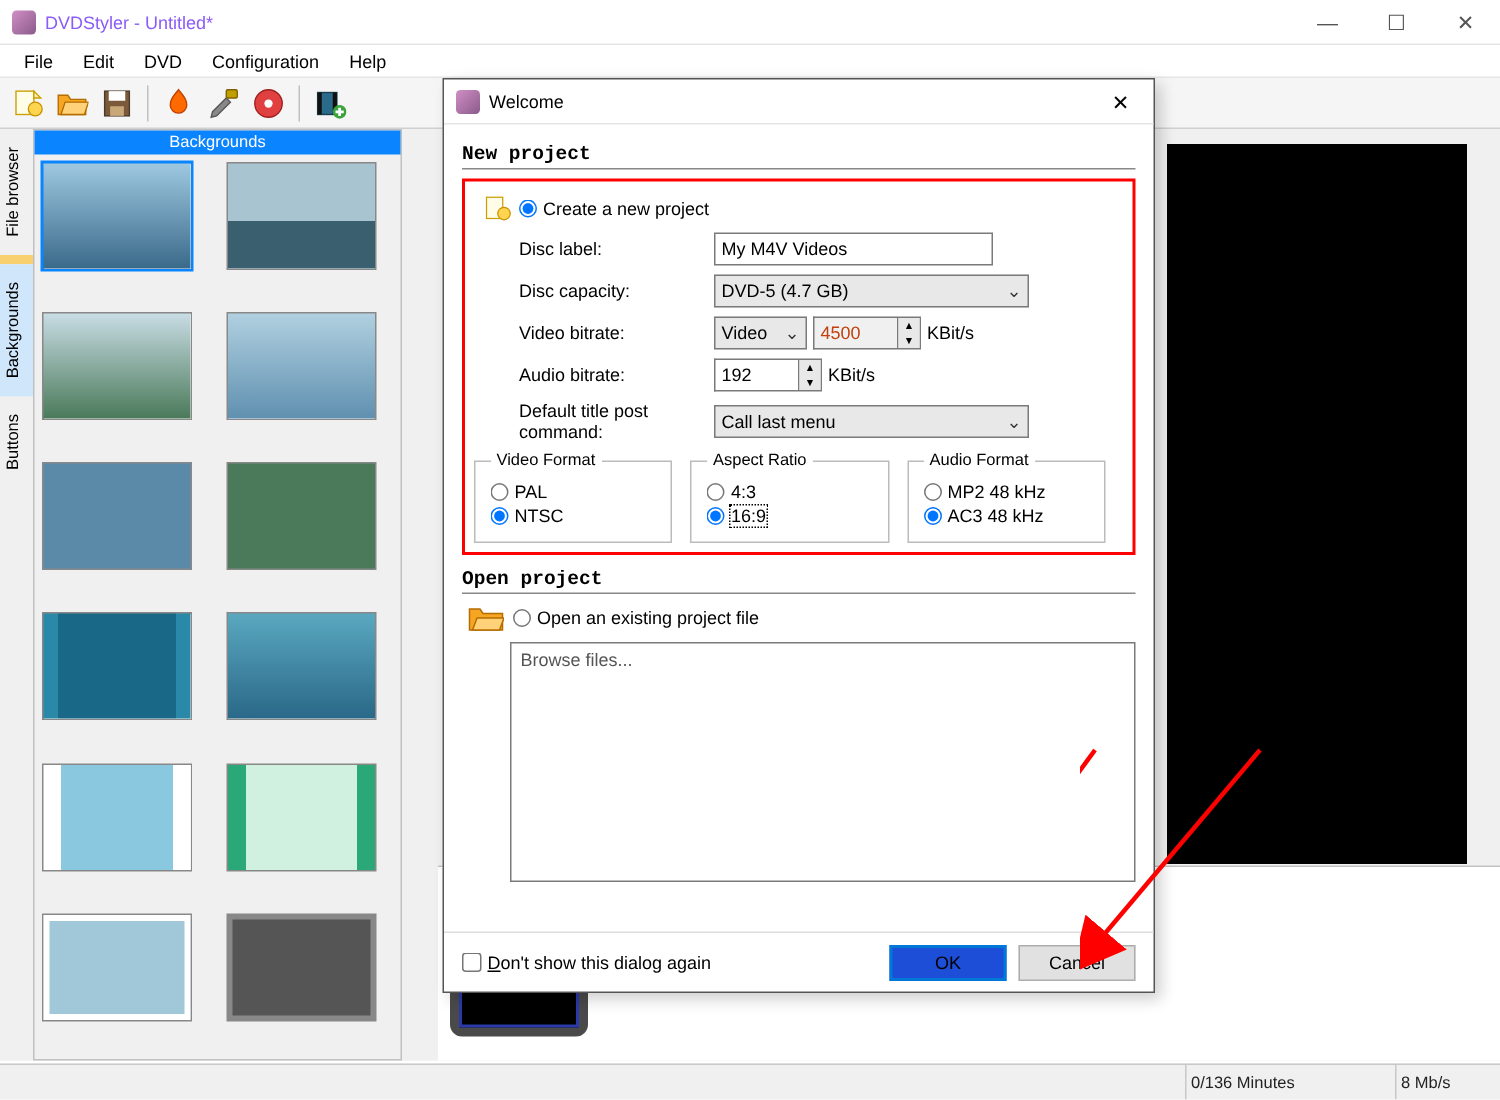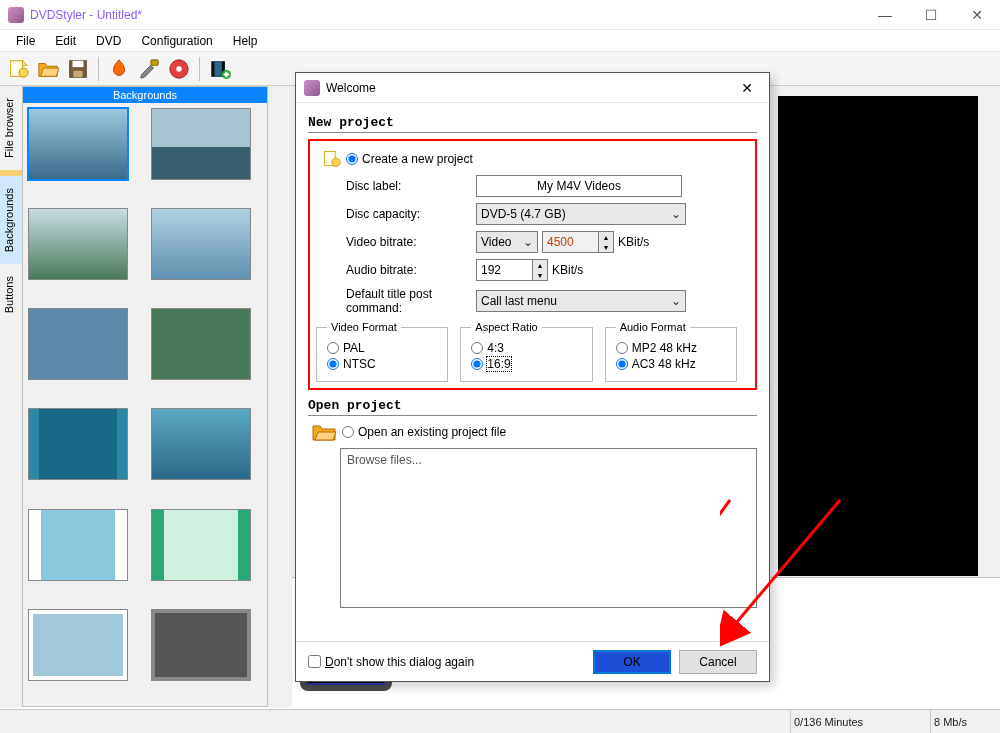--- a/index.html
+++ b/index.html
@@ -46,21 +46,21 @@
 .vmgm-menu { background: #222; color: #fff; font-size: 10px; padding: 1px 0; }
 .vmgm-body { width: 80px; height: 56px; background: #000; border: 2px solid #2a3aaa; margin: 4px auto 2px; }
 .drag-hint { color: #333; font-size: 12px; }
 
 
 .statusbar { position: absolute; left: 0; right: 0; bottom: 0; height: 24px; background: #f0f0f0; border-top: 1px solid #c8c8c8; display: flex; align-items: center; justify-content: flex-end; padding: 0 10px; gap: 40px; font-size: 11px; color: #222; }
 .status-cell { border-left: 1px solid #c8c8c8; padding-left: 3px; height: 100%; display: flex; align-items: center; min-width: 100px; }
 .status-spacer { flex: 1; }
 
 
-.dialog { position: absolute; left: 295px; top: 72px; width: 475px; height: 610px; background: #fff; border: 1px solid #555; box-shadow: 4px 4px 10px rgba(0,0,0,0.2); display: flex; flex-direction: column; }
+.dialog { position: absolute; left: 295px; top: 52px; width: 475px; height: 610px; background: #fff; border: 1px solid #555; box-shadow: 4px 4px 10px rgba(0,0,0,0.2); display: flex; flex-direction: column; }
 .dialog-title { height: 30px; display: flex; align-items: center; padding: 0 8px; border-bottom: 1px solid #e5e5e5; }
 .dialog-title .dicon { width: 16px; height: 16px; margin-right: 6px; background: linear-gradient(135deg,#d08fc5,#8b5a8b); border-radius: 3px; }
 .dialog-title .dtext { flex: 1; font-size: 12px; }
 .dialog-title .dclose { width: 28px; text-align: center; font-size: 14px; }
 
 .dialog-body { flex: 1; padding: 8px 12px 4px 12px; overflow: hidden; position: relative; }
 .section-title { font-family: "Courier New", monospace; font-weight: bold; font-size: 13px; margin: 4px 0 2px 0; }
 .section-line { border-top: 1px solid #888; margin-bottom: 6px; }
 
 
@@ -257,21 +257,21 @@
             </svg>
         </div>
         <label class="radio-item">
           <input type="radio" checked="" style=""> 
             <span>Create a new project</span>
         </label>
       </div>
 
       <div class="row">
         <div class="label-cell">Disc label:</div>
-        <div class="ctrl-cell"><input type="text" style="width: 206px; text-align: center;" value="My M4V Videos"></div>
+        <div class="ctrl-cell"><input type="text" style="width: 186px;" value="My M4V Videos"></div>
       </div>
 
       <div class="row">
         <div class="label-cell">Disc capacity:</div>
         <div class="ctrl-cell">
           <div class="combo" style="width:210px">
               <span>DVD-5 (4.7 GB)</span>
             </div>
         </div>
       </div>

